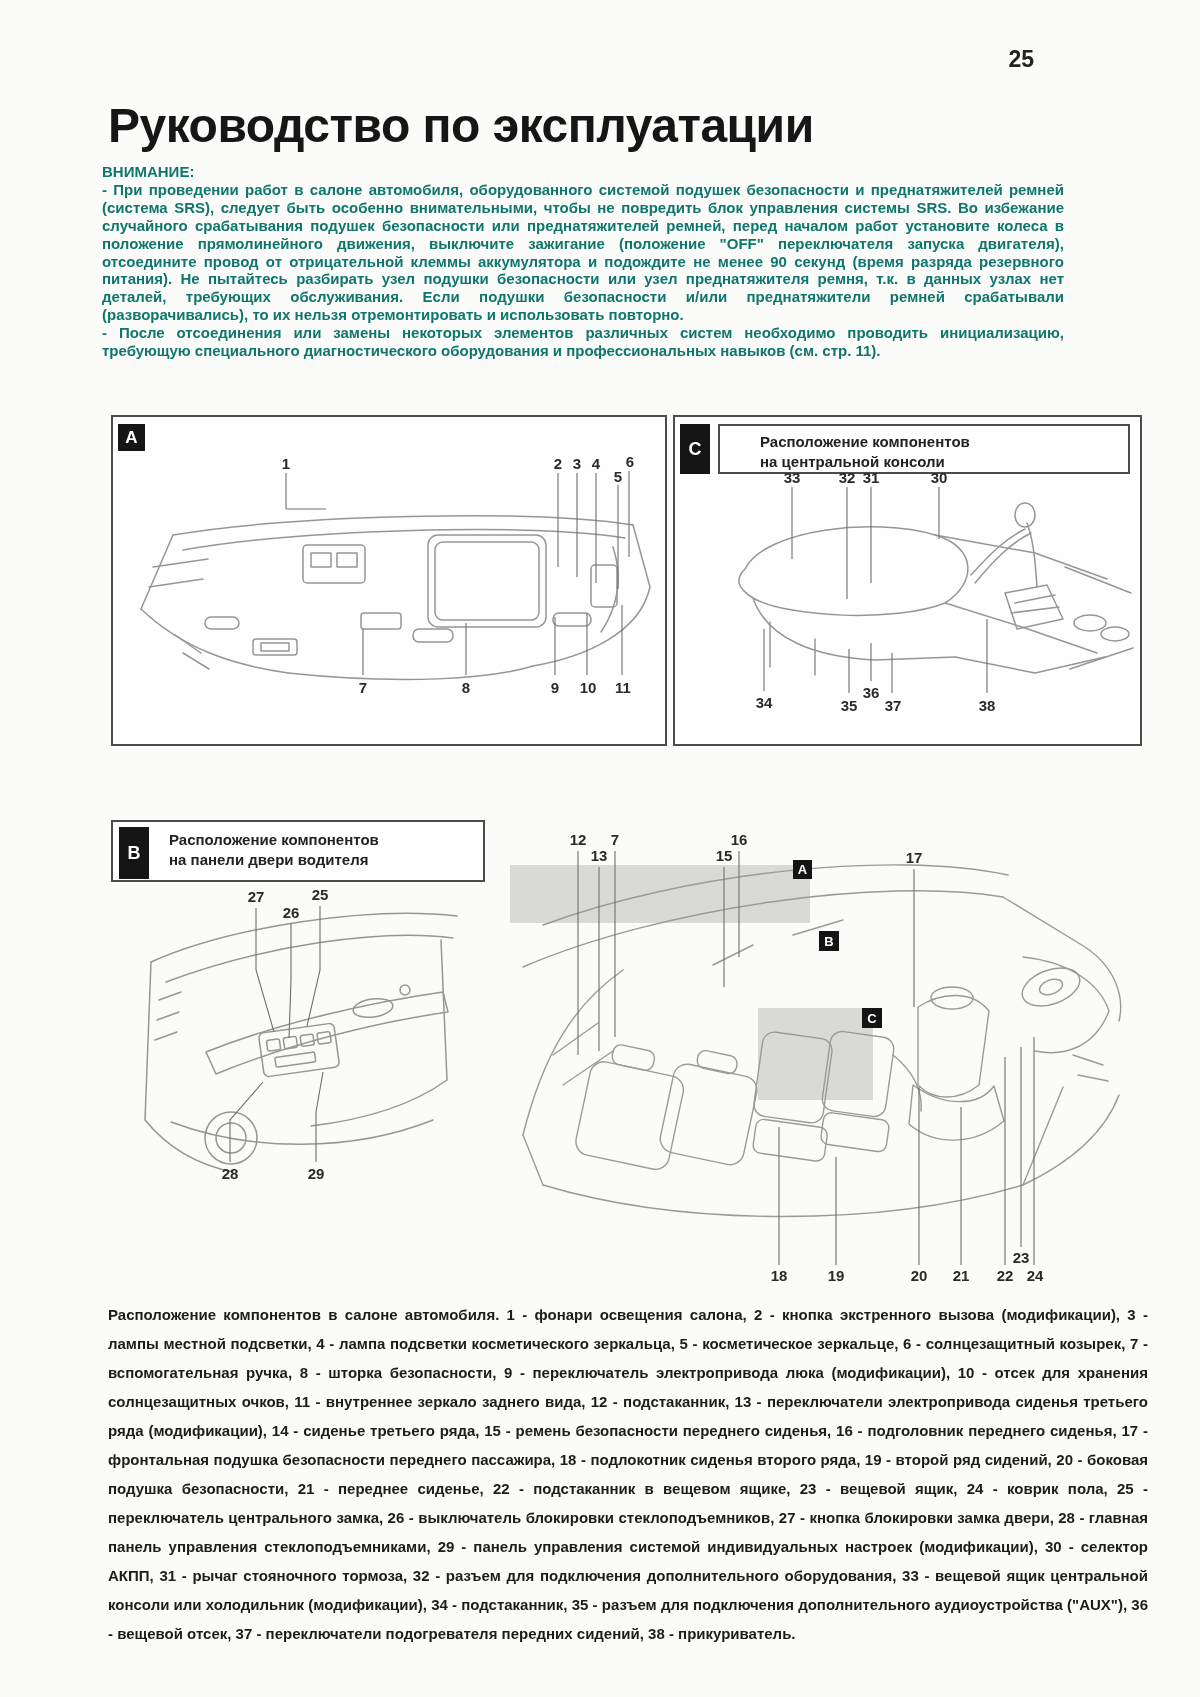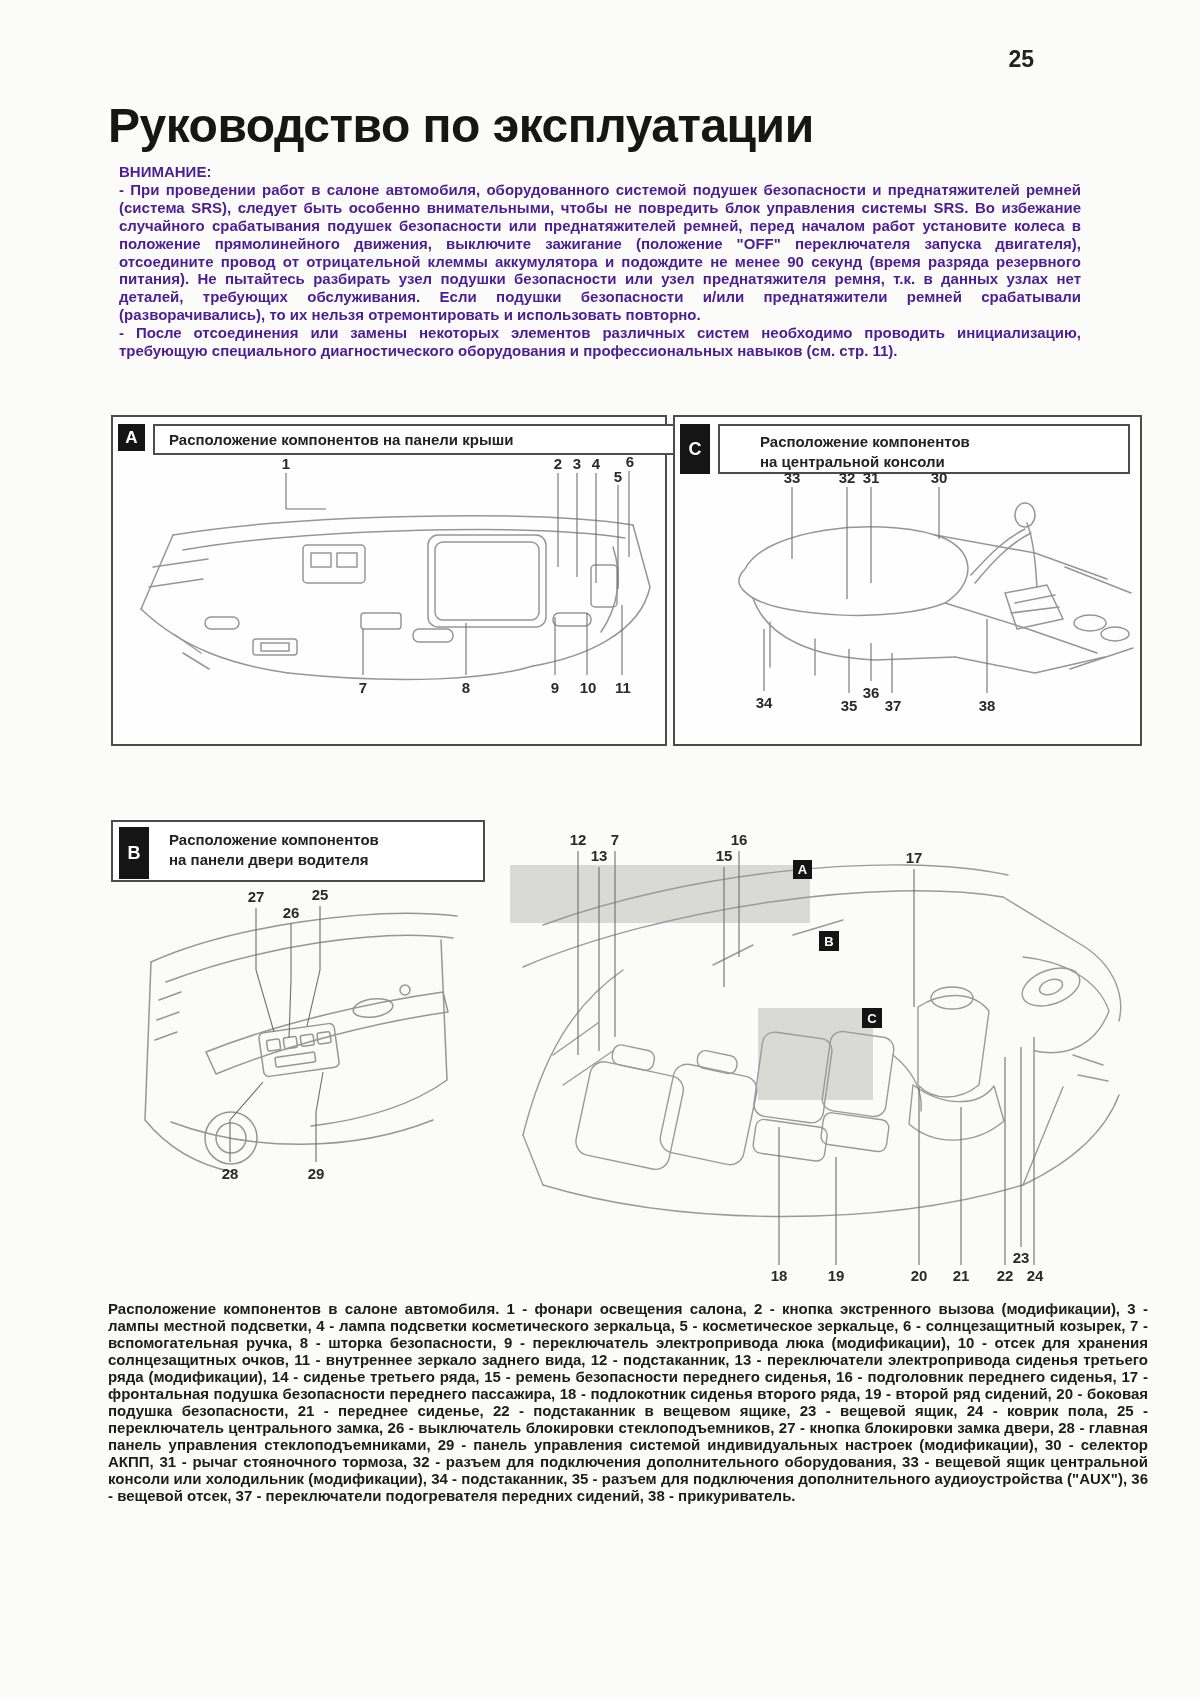--- a/index.html
+++ b/index.html
@@ -14,23 +14,23 @@
   .page{position:absolute;inset:0;margin-left:23px;}
   .page-number{
     position:absolute;top:46px;right:166px;
     font-size:23px;font-weight:bold;color:#222;
   }
   .doc-title{
     position:absolute;left:85px;top:98px;
     font-size:48px;font-weight:bold;letter-spacing:-0.5px;color:#161616;
   }
   .warning{
-    position:absolute;left:96px;top:163px;width:962px;
+    position:absolute;left:79px;top:163px;width:962px;
     font-size:15px;line-height:17.9px;font-weight:bold;
-    text-align:justify;color:#4c1d95;
+    text-align:justify;color:#0f766e;
   }
   .warning p{margin:0;}
   .panel{
     position:absolute;background:#fefefe;
     border:2px solid #4c4c4c;
   }
   .panel-a{left:88px;top:415px;width:552px;height:327px;}
   .panel-c{left:650px;top:415px;width:465px;height:327px;}
   .letter-chip{
     position:absolute;background:#151515;color:#fff;
@@ -61,21 +61,21 @@
   .region-interior{position:absolute;left:440px;top:755px;width:678px;height:540px;}
   .marker{
     position:absolute;background:#141414;color:#fff;font-weight:bold;
     display:flex;align-items:center;justify-content:center;
   }
   .marker-a{left:330px;top:105px;width:19px;height:19px;font-size:13px;}
   .marker-b{left:356px;top:176px;width:20px;height:20px;font-size:13px;}
   .marker-c{left:399px;top:253px;width:20px;height:20px;font-size:13px;}
   .caption{
     position:absolute;left:85px;top:1300px;width:1040px;
-    font-size:15px;line-height:17px;font-weight:bold;
+    font-size:15px;line-height:29px;font-weight:bold;
     text-align:justify;color:#1c1c1c;
   }
   .caption p{margin:0;}
   svg{display:block;}
 </style>
 </head>
 <body>
 
 <div class="page">
 
@@ -83,21 +83,20 @@
   <div class="doc-title">Руководство по эксплуатации</div>
 
   <div class="warning">
     <p>ВНИМАНИЕ:</p>
     <p>- При проведении работ в салоне автомобиля, оборудованного системой подушек безопасности и преднатяжителей ремней (система SRS), следует быть особенно внимательными, чтобы не повредить блок управления системы SRS. Во избежание случайного срабатывания подушек безопасности или преднатяжителей ремней, перед началом работ установите колеса в положение прямолинейного движения, выключите зажигание (положение "OFF" переключателя запуска двигателя), отсоедините провод от отрицательной клеммы аккумулятора и подождите не менее 90 секунд (время разряда резервного питания). Не пытайтесь разбирать узел подушки безопасности или узел преднатяжителя ремня, т.к. в данных узлах нет деталей, требующих обслуживания. Если подушки безопасности и/или преднатяжители ремней срабатывали (разворачивались), то их нельзя отремонтировать и использовать повторно.</p>
     <p>- После отсоединения или замены некоторых элементов различных систем необходимо проводить инициализацию, требующую специального диагностического оборудования и профессиональных навыков (см. стр. 11).</p>
   </div>
 
   <div class="panel panel-a">
     <div class="letter-chip chip-a">A</div>
-    <div class="header-box hdr-a">Расположение компонентов на панели крыши</div>
     <svg class="sketch" width="552" height="327" viewBox="0 0 552 327">
       <g stroke="#969696" stroke-width="1.5" fill="none" stroke-linecap="round" stroke-linejoin="round">
         <path d="M60,118 C180,98 420,92 520,108"></path>
         <path d="M70,133 C190,112 415,106 512,121"></path>
         <path d="M60,118 L28,192"></path>
         <path d="M28,192 C70,232 120,248 175,256"></path>
         <path d="M520,108 L537,170 C527,216 472,240 420,249"></path>
         <path d="M175,256 C290,268 378,262 420,249"></path>
         <path d="M40,150 L95,142 M36,170 L90,162"></path>
         <rect x="315" y="118" width="118" height="92" rx="10"></rect>

